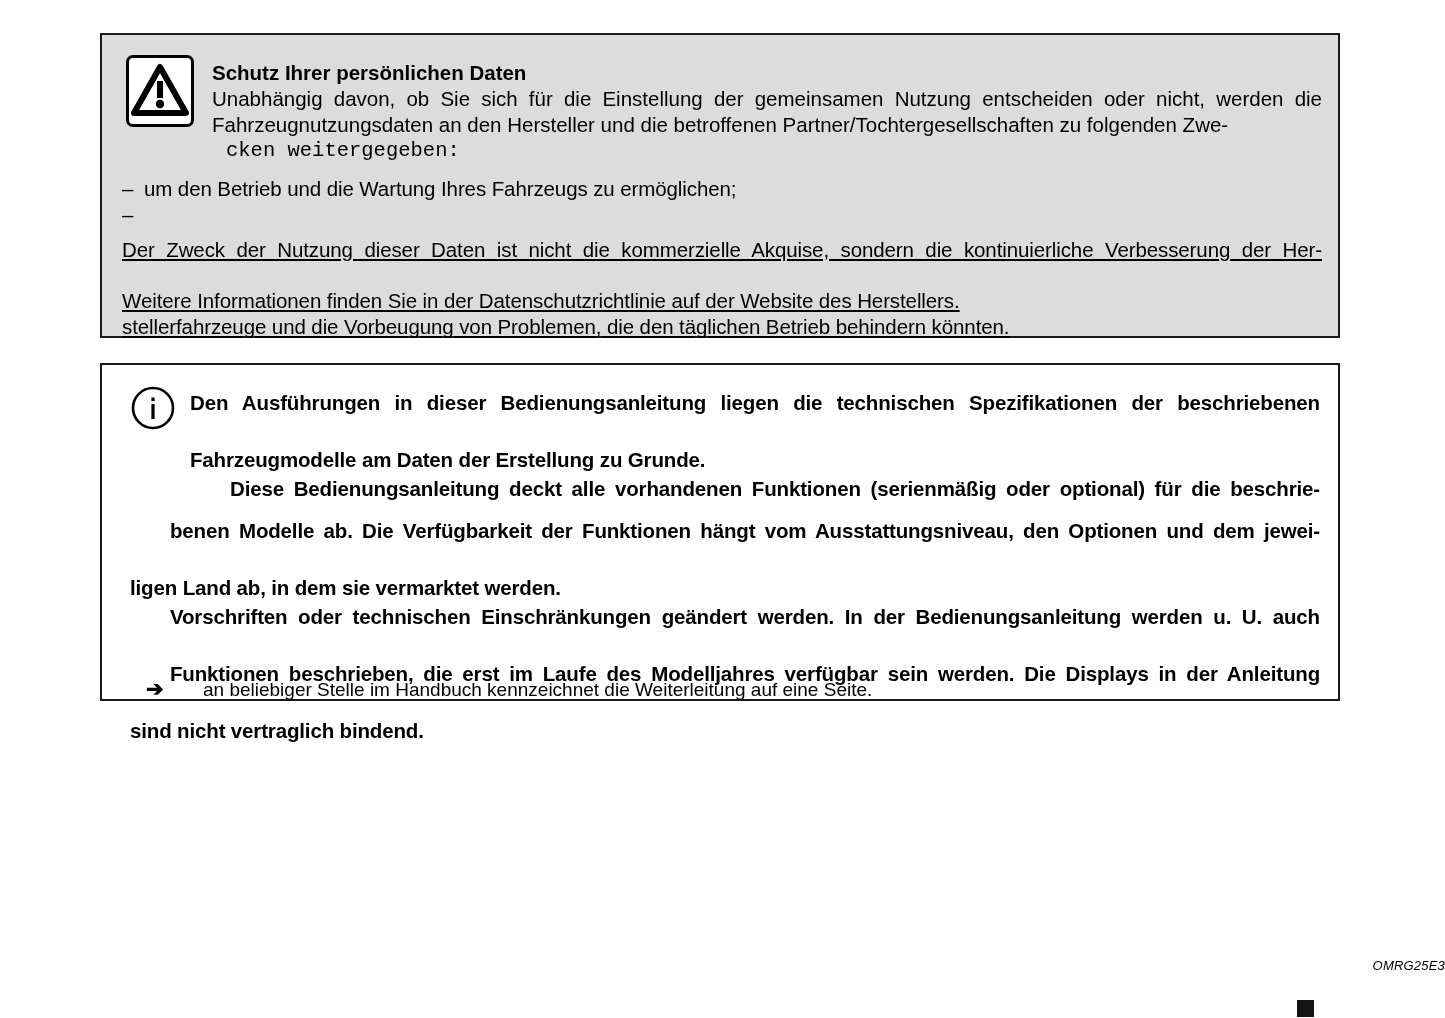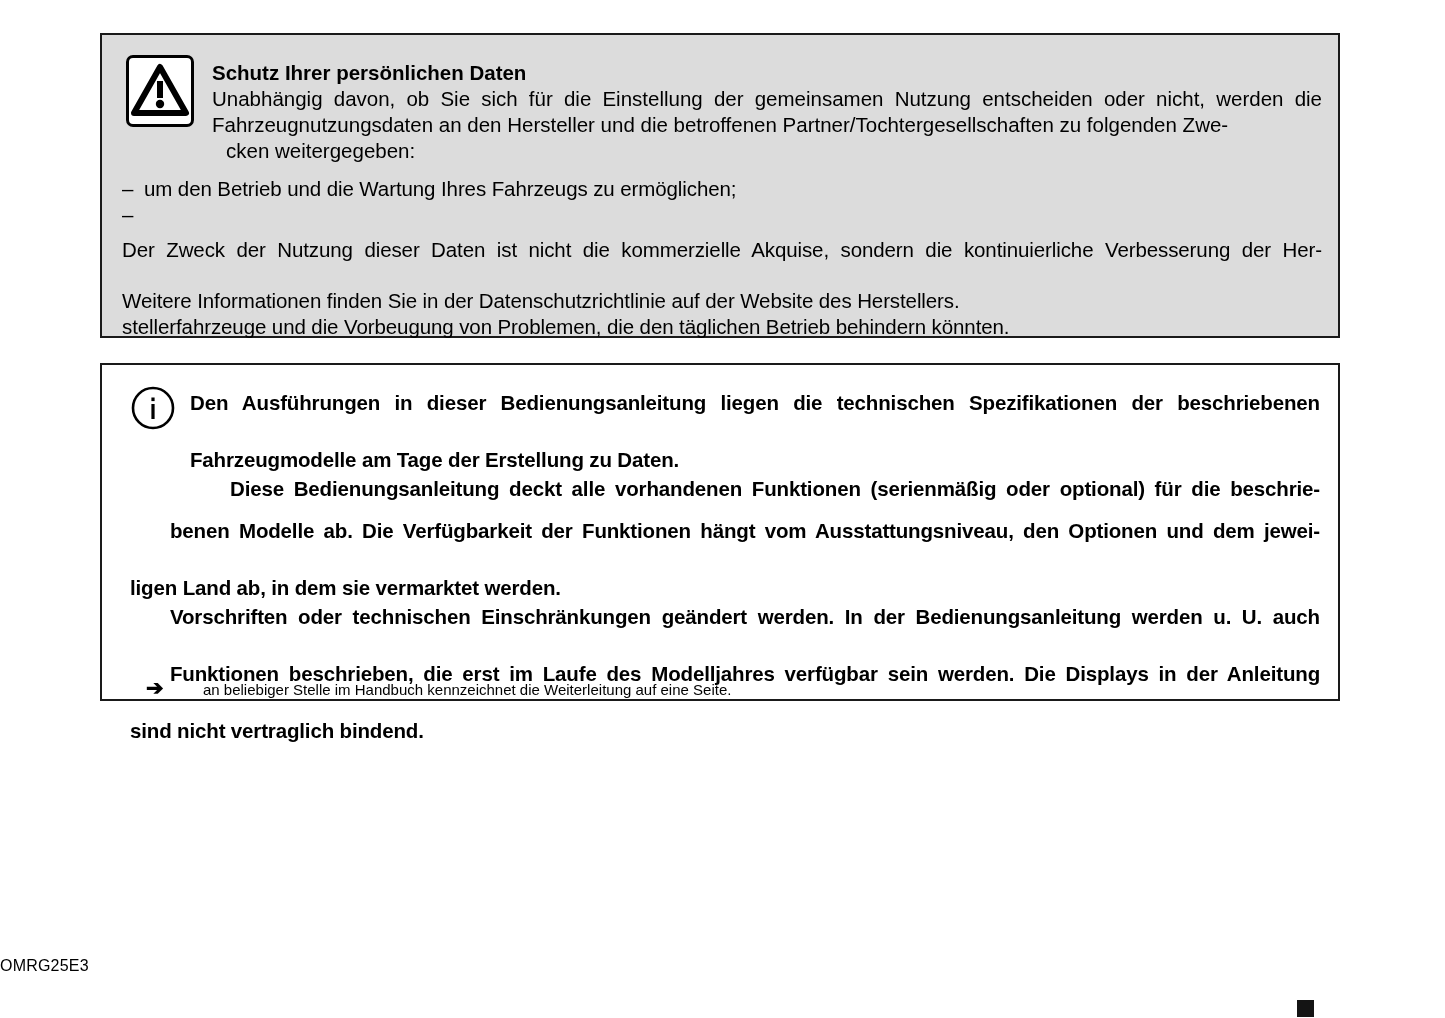--- a/index.html
+++ b/index.html
@@ -93,36 +93,37 @@
     font-size: 20.5px;
     line-height: 26px;
   }
   #privacy-intro {
     font-size: 20.5px;
     line-height: 26px;
     text-align: justify;
     text-justify: inter-word;
     padding-left: 0;
   }
-  #privacy-intro .ind { display: block; padding-left: 14px; }
+  #privacy-intro .ind { display: block; padding-left: 14px; font-family: Liberation Mono, monospace; }
 
   #privacy-list {
     position: absolute;
     left: 122px;
     top: 176px;
     width: 1200px;
   }
   .dash-row { display: flex; }
   .dash-row .dash { width: 22px; flex: none; }
 
   #privacy-tail {
     position: absolute;
     left: 122px;
     top: 237px;
     width: 1200px;
+    text-decoration: underline;
   }
   #privacy-tail .just {
     text-align: justify;
     text-justify: inter-word;
   }
   #privacy-tail .just::after {
     content: "";
     display: inline-block;
     width: 100%;
   }
@@ -185,35 +186,36 @@
     align-items: baseline;
   }
   #notice-arrow-row .arrow {
     width: 57px;
     flex: none;
     font-size: 21px;
     font-weight: bold;
     line-height: 26px;
   }
   #notice-arrow-row .arrow-text {
-    font-size: 15px;
+    font-size: 19px;
     line-height: 26px;
     margin-top: 24px;
   }
 
   
   #footer-code {
     position: absolute;
     left: 0;
     top: 957px;
     width: 1445px;
-    text-align: left;
-    font-size: 16px;
+    text-align: right;
+    font-size: 13px;
     line-height: 18px;
     letter-spacing: 0.2px;
+    font-style: italic;
   }
   #page-marker {
     position: absolute;
     left: 1297px;
     top: 1000px;
     width: 17px;
     height: 17px;
     background: #141414;
   }
 </style>
@@ -263,21 +265,21 @@
   <div class="info-icon">
     <svg width="46" height="46" viewBox="0 0 46 46" aria-hidden="true">
       <circle cx="23" cy="23" r="20" fill="none" stroke="#000000" stroke-width="2.6"></circle>
       <rect x="21.4" y="12.5" width="3.2" height="3.6" fill="#000000"></rect>
       <rect x="21.4" y="19" width="3.2" height="15" fill="#000000"></rect>
     </svg>
   </div>
 
   <div id="notice-block">
     <p class="justified">Den Ausführungen in dieser Bedienungsanleitung liegen die technischen Spezifikationen der beschriebenen</p>
-    <p>Fahrzeugmodelle am Tage der Erstellung zu Daten.</p>
+    <p>Fahrzeugmodelle am Daten der Erstellung zu Grunde.</p>
     <p class="justified"><span class="para-indent"></span><span>Diese Bedienungsanleitung deckt alle vorhandenen Funktionen (serienmäßig oder optional) für die beschrie-</span></p>
   </div>
 
   <div id="notice-block2">
     <p class="justified">benen Modelle ab. Die Verfügbarkeit der Funktionen hängt vom Ausstattungsniveau, den Optionen und dem jewei-</p>
     <p>ligen Land ab, in dem sie vermarktet werden.</p>
     <p class="justified">Vorschriften oder technischen Einschränkungen geändert werden. In der Bedienungsanleitung werden u. U. auch</p>
     <p class="justified">Funktionen beschrieben, die erst im Laufe des Modelljahres verfügbar sein werden. Die Displays in der Anleitung</p>
     <p>sind nicht vertraglich bindend.</p>
   </div>

